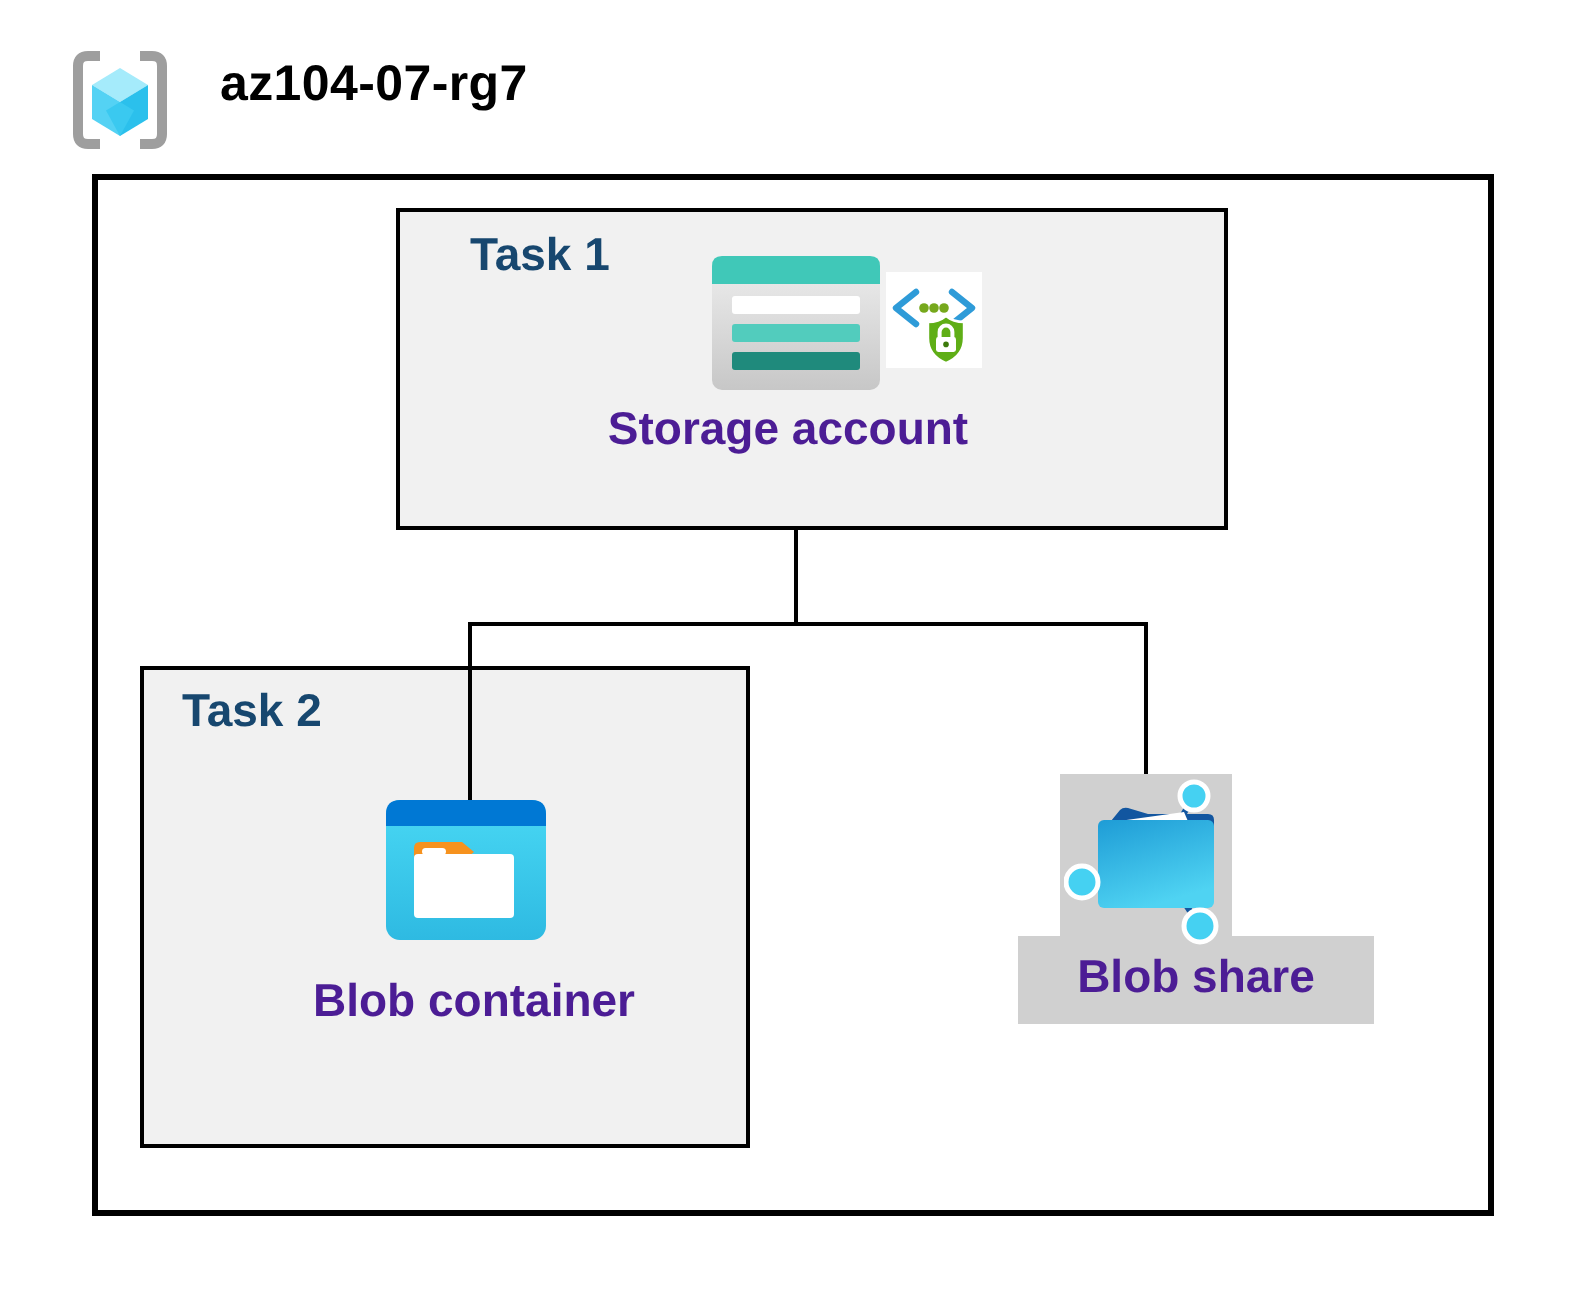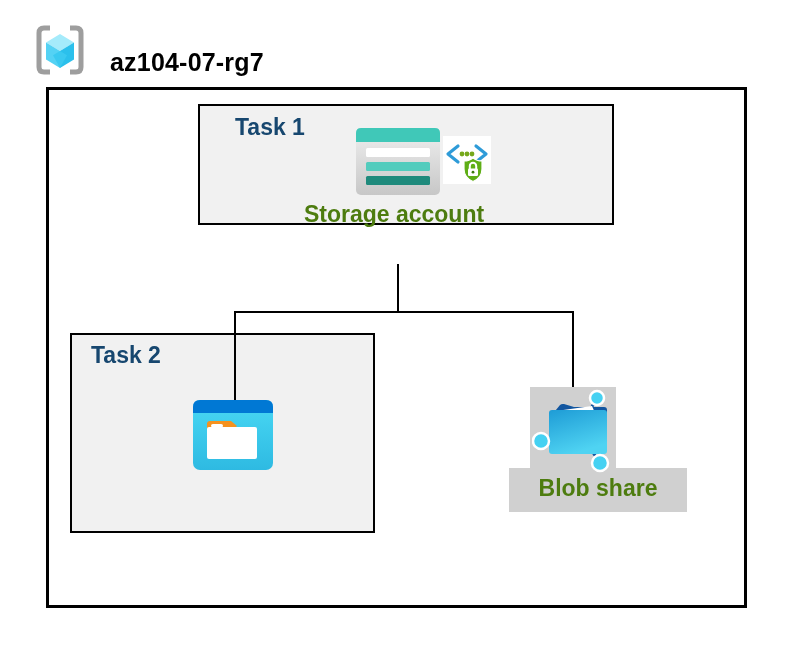--- a/index.html
+++ b/index.html
@@ -6,48 +6,48 @@
   #canvas{
     position:relative;
     width:788px;height:647px;
     background:#ffffff;
     font-family:"Liberation Sans", sans-serif;
     overflow:hidden;
   }
   .abs{position:absolute;}
   
   #rg-title{
-    left:110px;top:48px;
+    left:110px;top:28px;
     font-size:25px;font-weight:bold;color:#000000;
     letter-spacing:0.2px;
   }
   
   #outer-box{
     left:46px;top:87px;width:701px;height:521px;
     border:3px solid #000000;background:#ffffff;
     box-sizing:border-box;
   }
   
   .task-box{
     border:2px solid #000000;background:#f1f1f1;
     box-sizing:border-box;
   }
-  #task1-box{left:198px;top:104px;width:416px;height:121px;text-align:right;}
-  #task2-box{left:70px;top:333px;width:305px;height:200px;}
+  #task1-box{left:198px;top:104px;width:416px;height:161px;text-align:right;}
+  #task2-box{left:70px;top:333px;width:305px;height:241px;}
   #task3-box{left:423px;top:331px;width:302px;height:243px;}
   .task-label{
     position:absolute;
     font-size:23px;font-weight:bold;color:#17476F;
   }
   #task1-label{left:35px;top:8px;}
   #task2-label{left:19px;top:7px;}
   #task3-label{left:20px;top:9px;}
   .caption{
     position:absolute;
-    font-size:23px;font-weight:bold;color:#4d7c0f;
+    font-size:23px;font-weight:bold;color:#4c1d95;
     white-space:nowrap;text-align:center;
   }
   #caption-storage{left:294px;top:201px;width:200px;}
   #caption-blob{left:137px;top:487px;width:200px;}
   #caption-fileshare{left:509px;top:475px;width:178px;}
   
   #fileshare-highlight-icon{left:530px;top:387px;width:86px;height:81px;background:#d0d0d0;}
   #fileshare-highlight-label{left:509px;top:468px;width:178px;height:44px;background:#d0d0d0;}
   
   .connector{background:#000000;}
@@ -153,15 +153,16 @@
     <polygon points="24,23 60,18 63,25 24,27" fill="#FFFFFF"></polygon>
 
     <rect x="17" y="22" width="58" height="44" rx="3" fill="url(#fs-front)"></rect>
 
     <circle cx="65" cy="10" r="7" fill="#45D1F2" stroke="#FFFFFF" stroke-width="2.5"></circle>
     <circle cx="9" cy="53" r="8" fill="#45D1F2" stroke="#FFFFFF" stroke-width="2.5"></circle>
     <circle cx="68" cy="75" r="8" fill="#45D1F2" stroke="#FFFFFF" stroke-width="2.5"></circle>
   </svg>
 
   <div id="caption-storage" class="caption">Storage account</div>
+  <div id="caption-blob" class="caption">Blob container</div>
   <div id="caption-fileshare" class="caption">Blob share</div>
 
 </div>
 
 </body></html>

